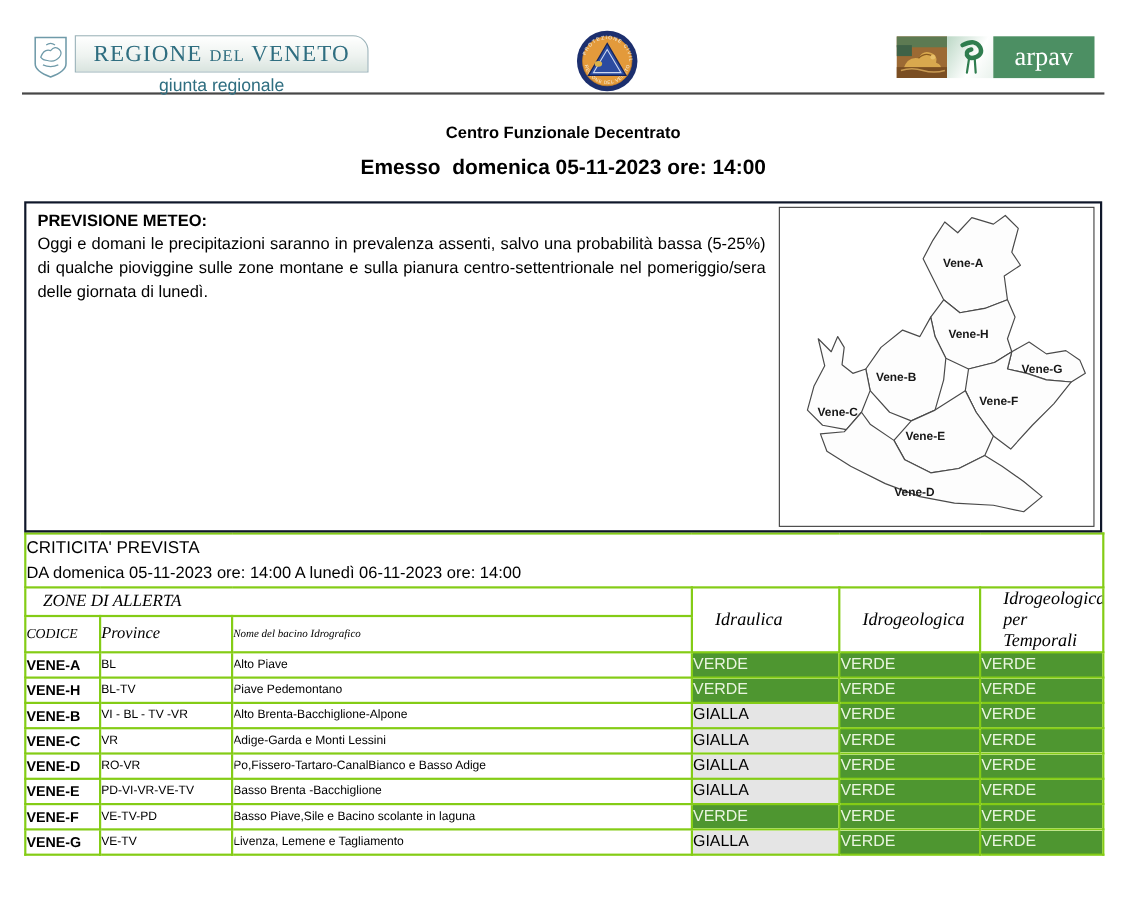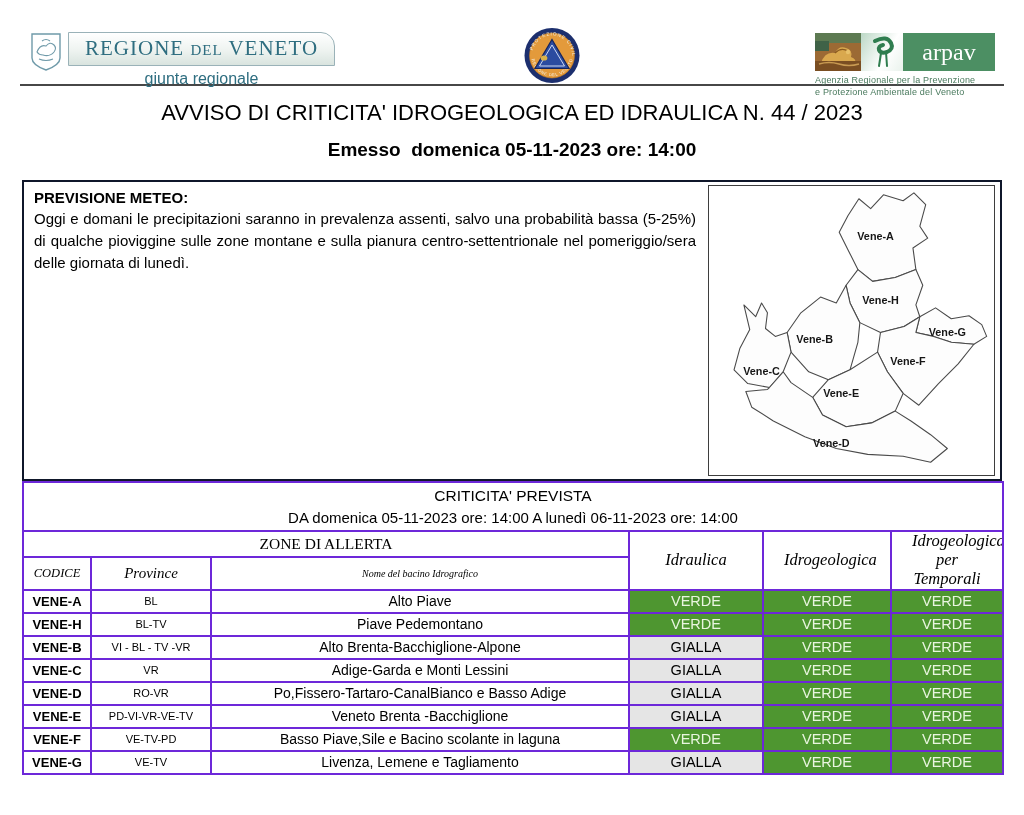--- a/index.html
+++ b/index.html
@@ -54,34 +54,34 @@
   .map-box {
     position:absolute; top:3px; right:5px; width:287px; height:291px;
     border:1px solid #3e3e3e; background:#fff;
   }
   .map-box svg { width:100%; height:100%; }
   .map-region { fill:#fdfdfd; stroke:#4a4a4a; stroke-width:1.1; stroke-linejoin:round; }
   .map-label { font-family:"Liberation Sans", sans-serif; font-size:11px; font-weight:bold; fill:#161616; text-anchor:middle; }
 
   
   table.criticita { width:980px; margin:0 22px; border-collapse:collapse; table-layout:fixed; }
-  table.criticita td { border:2px solid #6d28d9; text-align:center; vertical-align:middle; overflow:hidden;margin-left:20px; }
+  table.criticita td { border:2px solid #84cc16; vertical-align:middle; overflow:hidden;margin-left:20px; }
   .block-cell { padding:1px 0 2px 0; }
   .c-title  { font-size:15.5px; line-height:23px; }
   .c-period { font-size:15px;   line-height:21px; }
-  .th-zone  { font-family:"Liberation Serif", serif; font-size:15.5px; height:22px; }
+  .th-zone  { font-family:"Liberation Serif", serif; font-style:italic; font-size:15.5px; height:22px;padding-left:15px; }
   .th-sub   { font-family:"Liberation Serif", serif; font-style:italic; height:27px; }
   .th-code  { font-size:12.5px;font-family:Liberation Serif, serif; }
   .th-prov  { font-size:15px; }
   .th-basin { font-size:10px; }
   .th-right { font-family:"Liberation Serif", serif; font-style:italic; font-size:16.5px; line-height:1.15; padding:0 20px; }
   .row-data td { height:23px; }
   .cell-code  { font-size:13px; font-weight:bold; }
   .cell-prov  { font-size:11px; }
-  .cell-basin { font-size:14px; }
+  .cell-basin { font-size:11px;border-radius:10px; }
   .cell-status { font-size:14.5px; }
   .s-verde  { background:#4e9630; color:#e9f5df; }
   .s-gialla { background:#e5e5e5; color:#000; }
 </style>
 </head>
 <body>
 
 <header class="masthead">
 
   <div class="logo-veneto">
@@ -132,32 +132,28 @@
         <circle cx="33" cy="19" r="2.2" fill="#e8c06a"></circle>
         <rect y="28" width="46" height="10" fill="#7a4e22"></rect>
         <path d="M4 31 Q14 28 24 31 Q34 34 44 31" fill="none" stroke="#c89a52" stroke-width="1.4"></path>
       </svg>
       <svg class="arpav-heron" viewBox="0 0 42 38">
         <path d="M14 8 Q26 2 30 10 Q33 16 26 19 Q20 21 18 17 Q17 13 22 12" fill="none" stroke="#2f7d4f" stroke-width="4" stroke-linecap="round"></path>
         <path d="M20 20 L18 33 M25 19 L26 33" stroke="#2f7d4f" stroke-width="2" stroke-linecap="round"></path>
       </svg>
       <div class="arpav-name">arpav</div>
     </div>
-    <div class="arpav-caption">
-      <div>Agenzia Regionale per la Prevenzione</div>
-      <div>e Protezione Ambientale del Veneto</div>
-    </div>
   </div>
 
 </header>
 
 <hr class="rule">
 
 <div class="titles">
-  <div class="t-main">AVVISO DI CRITICITA' IDROGEOLOGICA ED IDRAULICA N. 44 / 2023</div>
+  <div class="t-center">Centro Funzionale Decentrato</div>
   <div class="t-issued">Emesso  domenica 05-11-2023 ore: 14:00</div>
 </div>
 
 <section class="previsione-box">
   <div class="prev-title">PREVISIONE METEO:</div>
   <p class="prev-par">Oggi e domani le precipitazioni saranno in prevalenza assenti, salvo una probabilità bassa (5-25%) di qualche pioviggine sulle zone montane e sulla pianura centro-settentrionale nel pomeriggio/sera delle giornata di lunedì.</p>
 
   <div class="map-box">
     <svg viewBox="0 0 287 294">
 
@@ -253,21 +249,21 @@
       <td class="cell-code">VENE-D</td>
       <td class="cell-prov">RO-VR</td>
       <td class="cell-basin">Po,Fissero-Tartaro-CanalBianco e Basso Adige</td>
       <td class="cell-status s-gialla">GIALLA</td>
       <td class="cell-status s-verde">VERDE</td>
       <td class="cell-status s-verde">VERDE</td>
     </tr>
     <tr class="row-data">
       <td class="cell-code">VENE-E</td>
       <td class="cell-prov">PD-VI-VR-VE-TV</td>
-      <td class="cell-basin">Veneto Brenta -Bacchiglione</td>
+      <td class="cell-basin">Basso Brenta -Bacchiglione</td>
       <td class="cell-status s-gialla">GIALLA</td>
       <td class="cell-status s-verde">VERDE</td>
       <td class="cell-status s-verde">VERDE</td>
     </tr>
     <tr class="row-data">
       <td class="cell-code">VENE-F</td>
       <td class="cell-prov">VE-TV-PD</td>
       <td class="cell-basin">Basso Piave,Sile e Bacino scolante in laguna</td>
       <td class="cell-status s-verde">VERDE</td>
       <td class="cell-status s-verde">VERDE</td>

